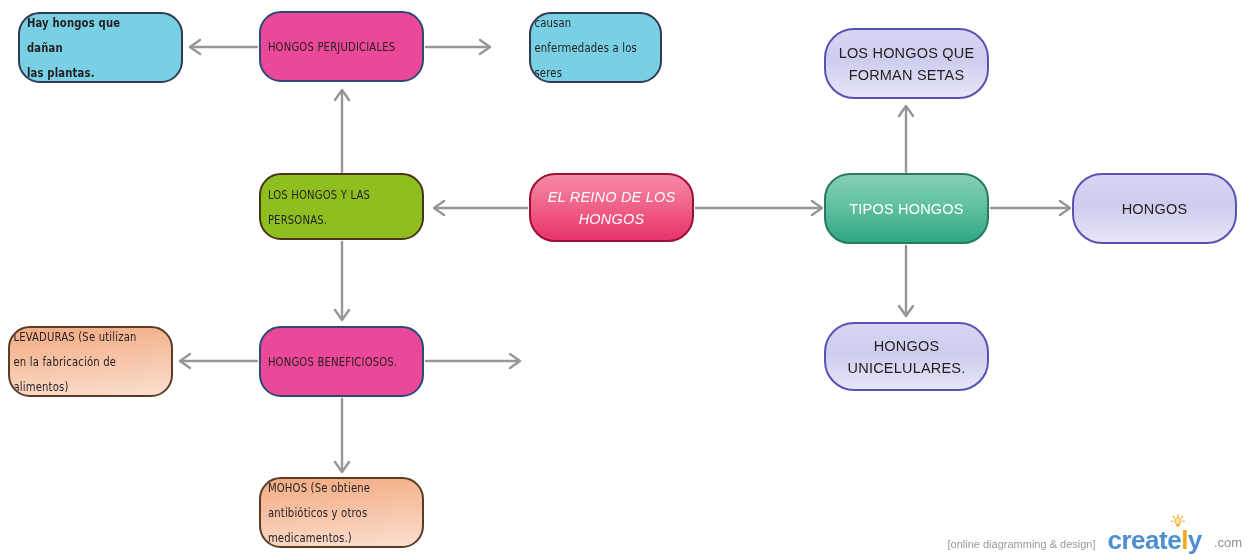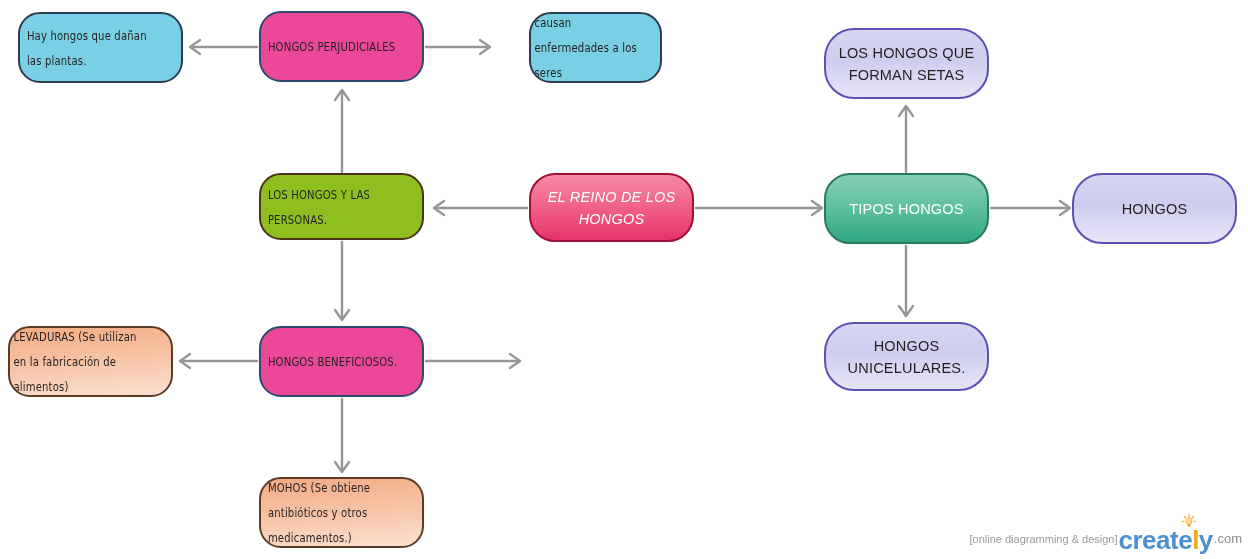--- a/index.html
+++ b/index.html
@@ -93,22 +93,22 @@
   }
   .white-txt .label { color: #ffffff; }
   .dark-txt .label { color: #231f20; }
 
   
   #watermark {
     position: absolute;
     right: 6px;
     bottom: 6px;
     display: flex;
-    align-items: center;
-    gap: 1px;
+    align-items: flex-end;
+    gap: 12px;
     user-select: none;
   }
   #wm-tag {
     font-family: "Liberation Sans", sans-serif;
     font-size: 11px;
     color: #9a9a9a;
     padding-bottom: 3px;
     white-space: nowrap;
   }
   #wm-brand {
@@ -177,21 +177,21 @@
       <polyline points="190,354 180,361 190,368"></polyline>
 
       <line x1="426" y1="361" x2="518" y2="361"></line>
       <polyline points="510,354 520,361 510,368"></polyline>
 
       <line x1="342" y1="399" x2="342" y2="470"></line>
       <polyline points="335,462 342,472 349,462"></polyline>
     </g>
   </svg>
 
-  <div class="node cond skin-blue dark-txt" style="left:18px; top:12px; width:165px; height:71px;">
+  <div class="node cond skin-blue dark-txt" style="left:18px; top:12px; width:165px; height:71px;font-weight:bold;">
     <span class="label" style="padding-left:8px;">Hay hongos que dañan
 las plantas.</span>
   </div>
 
   <div class="node cond skin-red dark-txt" style="left:259px; top:11px; width:165px; height:71px;">
     <span class="label" style="padding-left:8px;">HONGOS  PERJUDICIALES</span>
   </div>
 
   <div class="node cond skin-blue dark-txt" style="left:490px; top:12px; width:133px; height:71px;margin-left:39px;">
     <span class="label" style="padding-left:4px;">Algunos hongos causan

